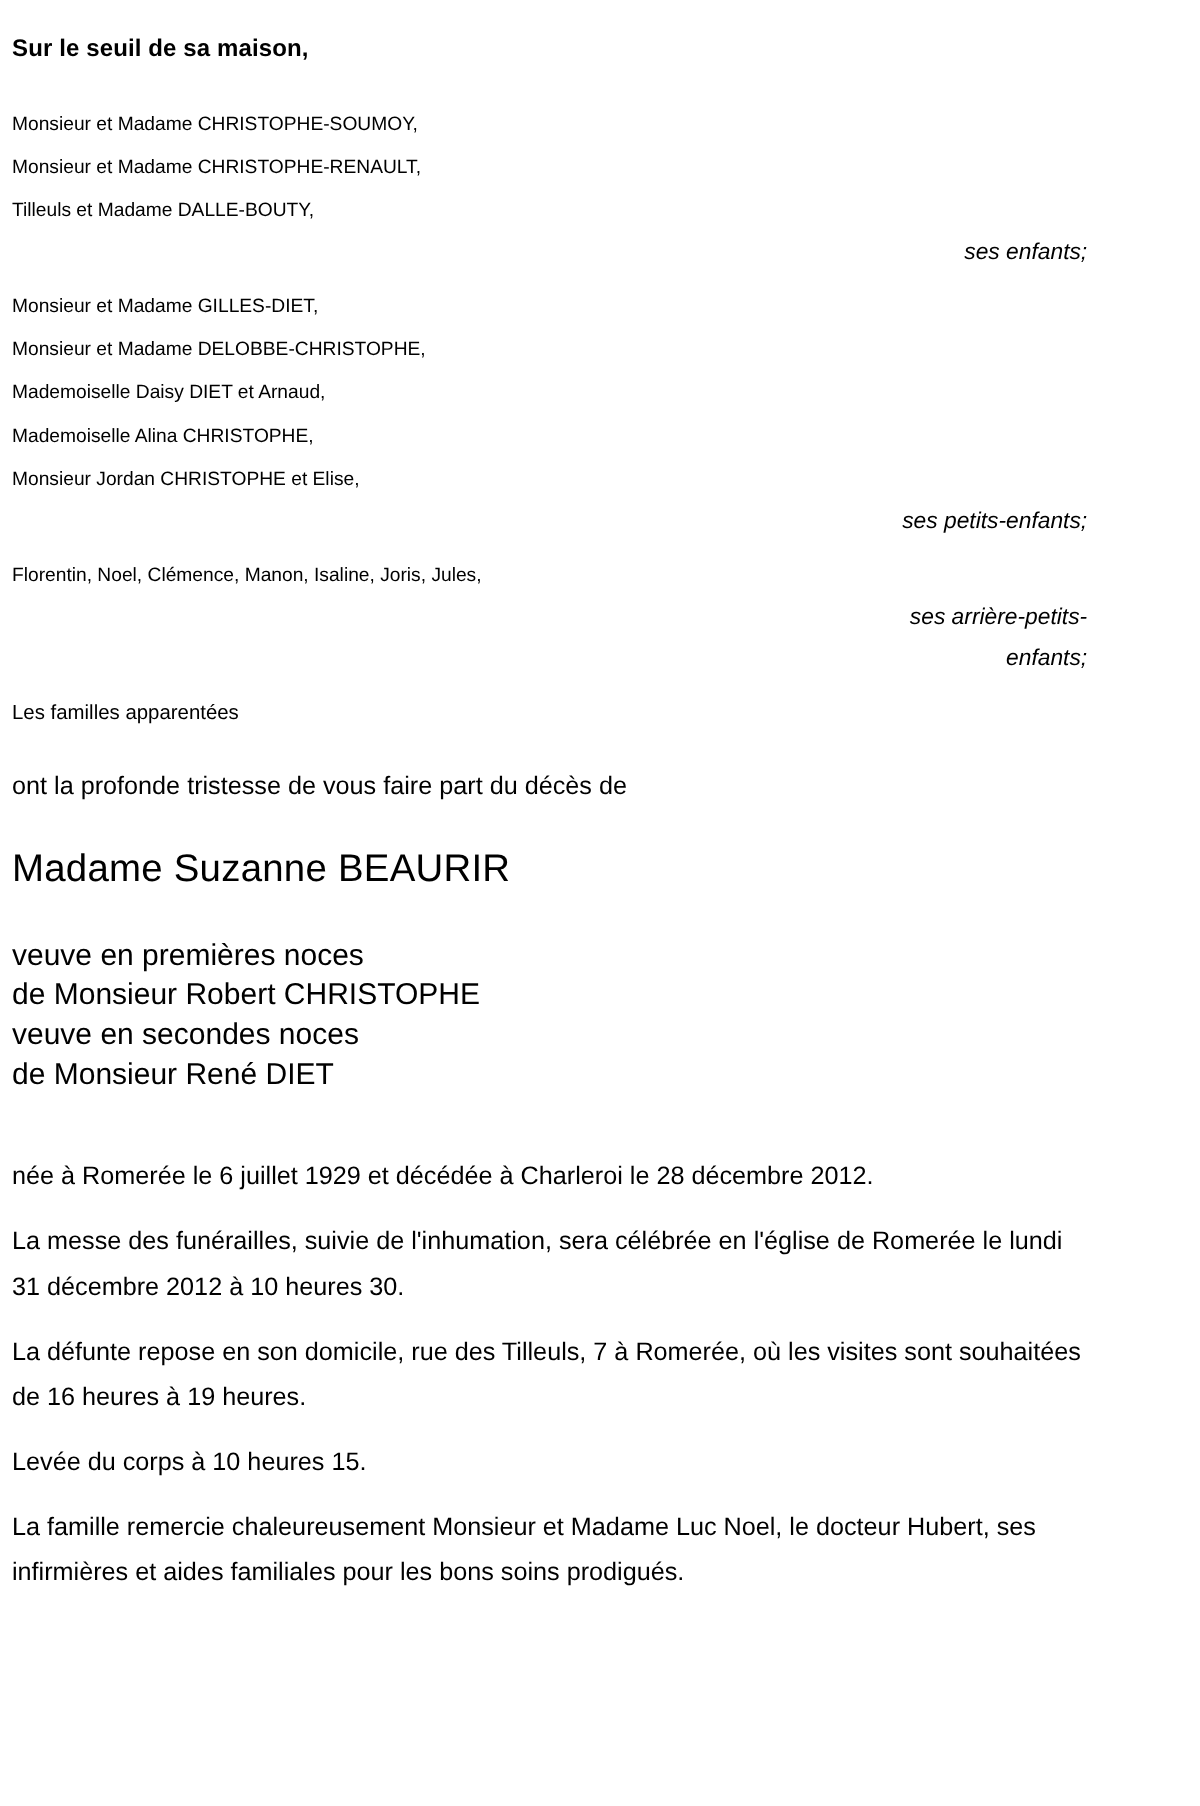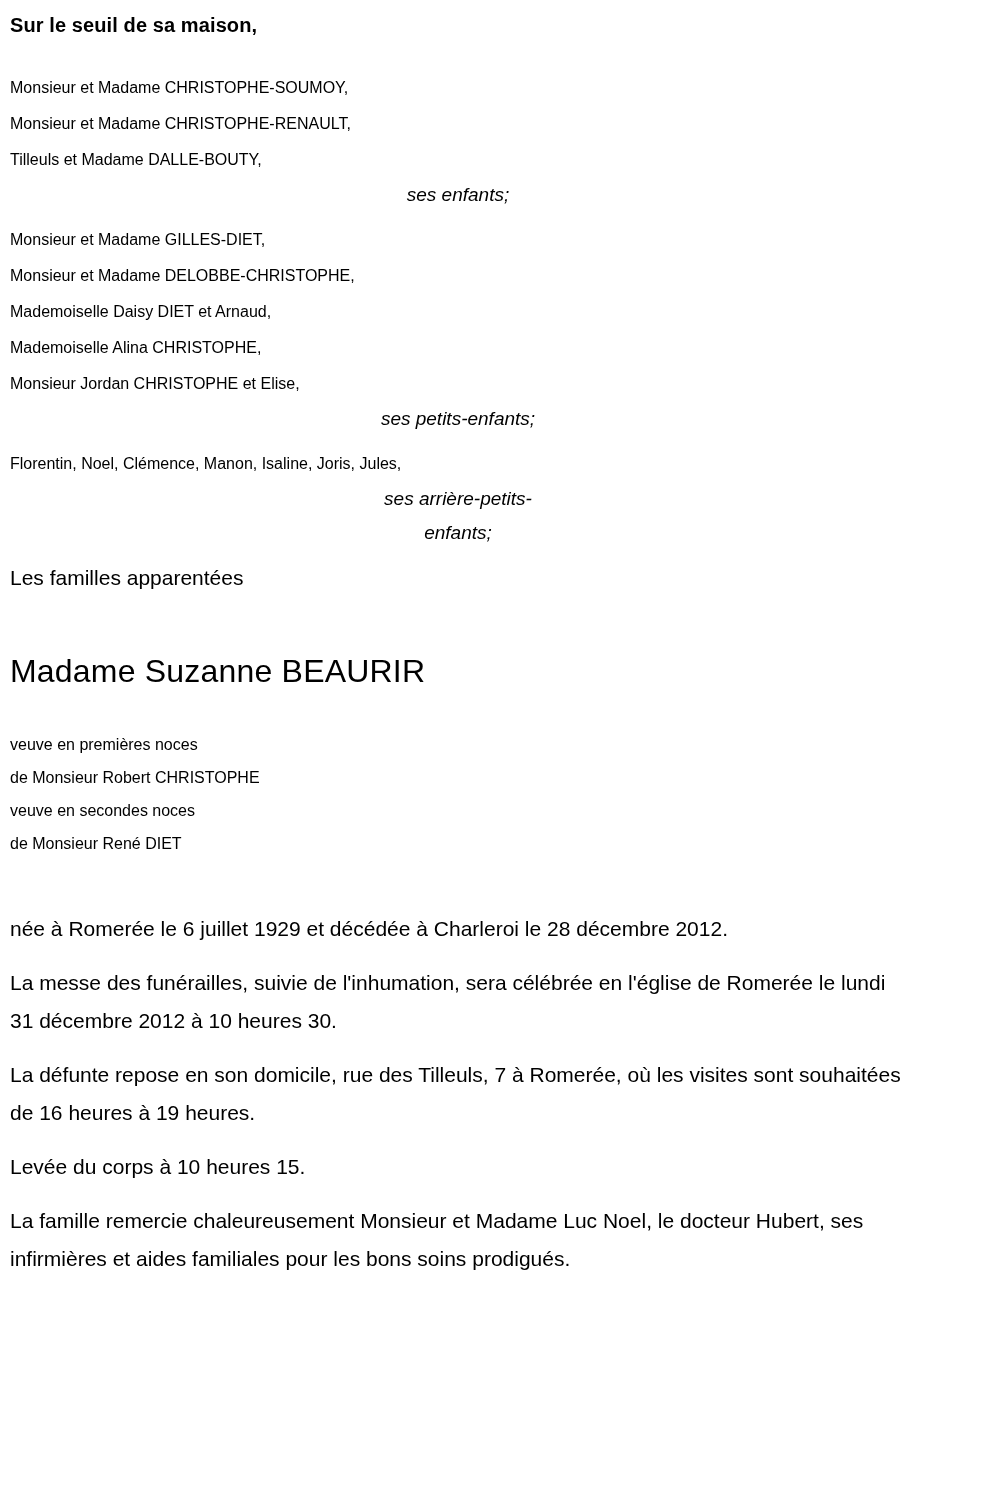--- a/index.html
+++ b/index.html
@@ -11,21 +11,21 @@
   body {
     width: 1000px;
     height: 1505px;
     font-family: "Liberation Sans", "DejaVu Sans", sans-serif;
     color: #000000;
     overflow: hidden;
   }
   .notice {
     box-sizing: border-box;
     width: 916px;
-    padding: 6px 10px 0 10px;
+    padding: 22px 10px 0 10px;
     position: relative;
   }
   .hdr-line {
     font-size: 20px;
     font-weight: bold;
     line-height: 38px;
     letter-spacing: 0.1px;
     white-space: pre;
   }
   .gap-md { height: 26px; }
@@ -34,45 +34,45 @@
 
   .name-line {
     font-size: 16px;
     line-height: 36px;
     white-space: pre;
   }
   .rel-line {
     font-size: 19px;
     font-style: italic;
     line-height: 34px;
-    text-align: center;
+    text-align: right;
     padding-right: 0px;
     white-space: pre;
   }
   .rel-block {
     text-align: right;
   }
   .plain-line {
-    font-size: 21px;
+    font-size: 17px;
     line-height: 36px;
     white-space: pre;
   }
   .lead-line {
     font-size: 21px;
     line-height: 36px;
   }
   .deceased {
     font-size: 32px;
     font-weight: normal;
     line-height: 46px;
     letter-spacing: 0.2px;
     white-space: pre;
   }
   .widow-line {
-    font-size: 16px;
+    font-size: 25px;
     line-height: 33px;
     white-space: pre;
   }
   .para {
     font-size: 21px;
     line-height: 38px;
     margin: 16px 0 12px 0;
     max-width: 970px;
   }
   .para:last-child { margin-bottom: 0; }
@@ -119,20 +119,21 @@
       <div class="rel-line">enfants;</div>
     </div>
   </div>
 
   <div class="gap-xs"></div>
 
   <div class="plain-line">Les familles apparentées</div>
 
   <div class="gap-md"></div>
 
+  <div class="lead-line">ont la profonde tristesse de vous faire part du décès de</div>
 
   <div class="gap-md"></div>
 
   <div class="deceased">Madame Suzanne BEAURIR</div>
 
   <div class="gap-lg"></div>
 
   <div>
     <div class="widow-line">veuve en premières noces</div>
     <div class="widow-line">de Monsieur Robert CHRISTOPHE</div>

